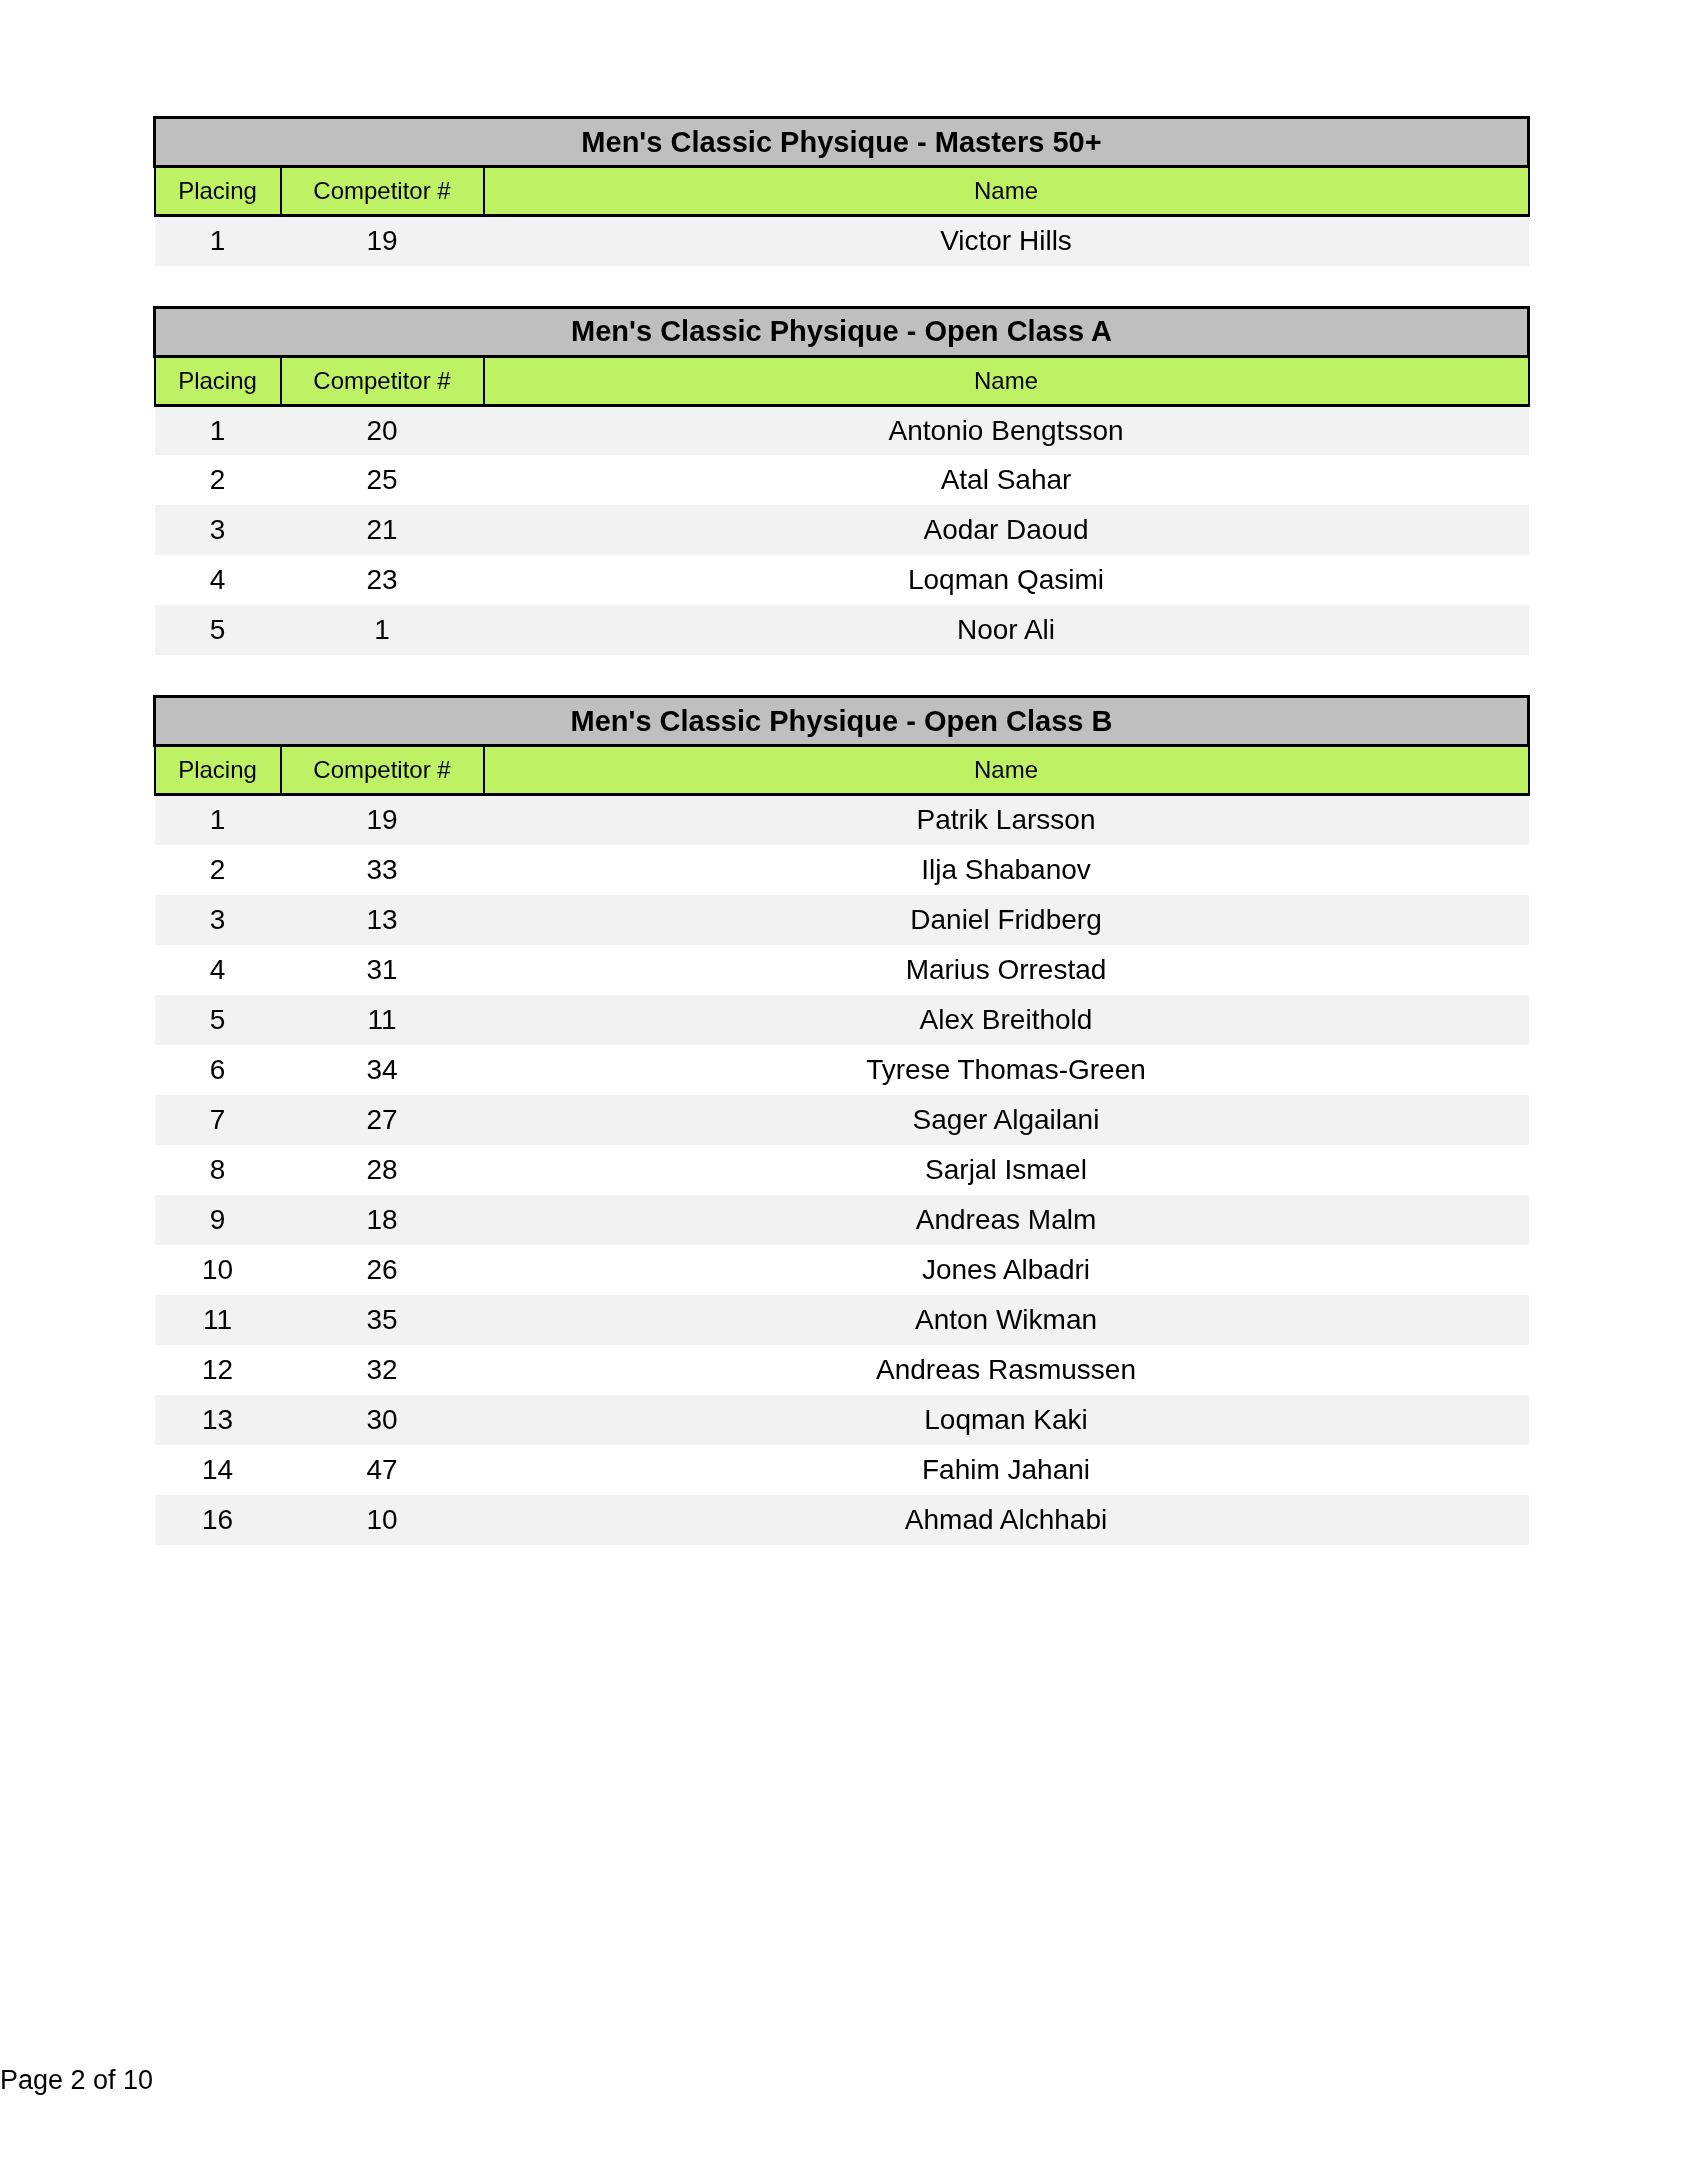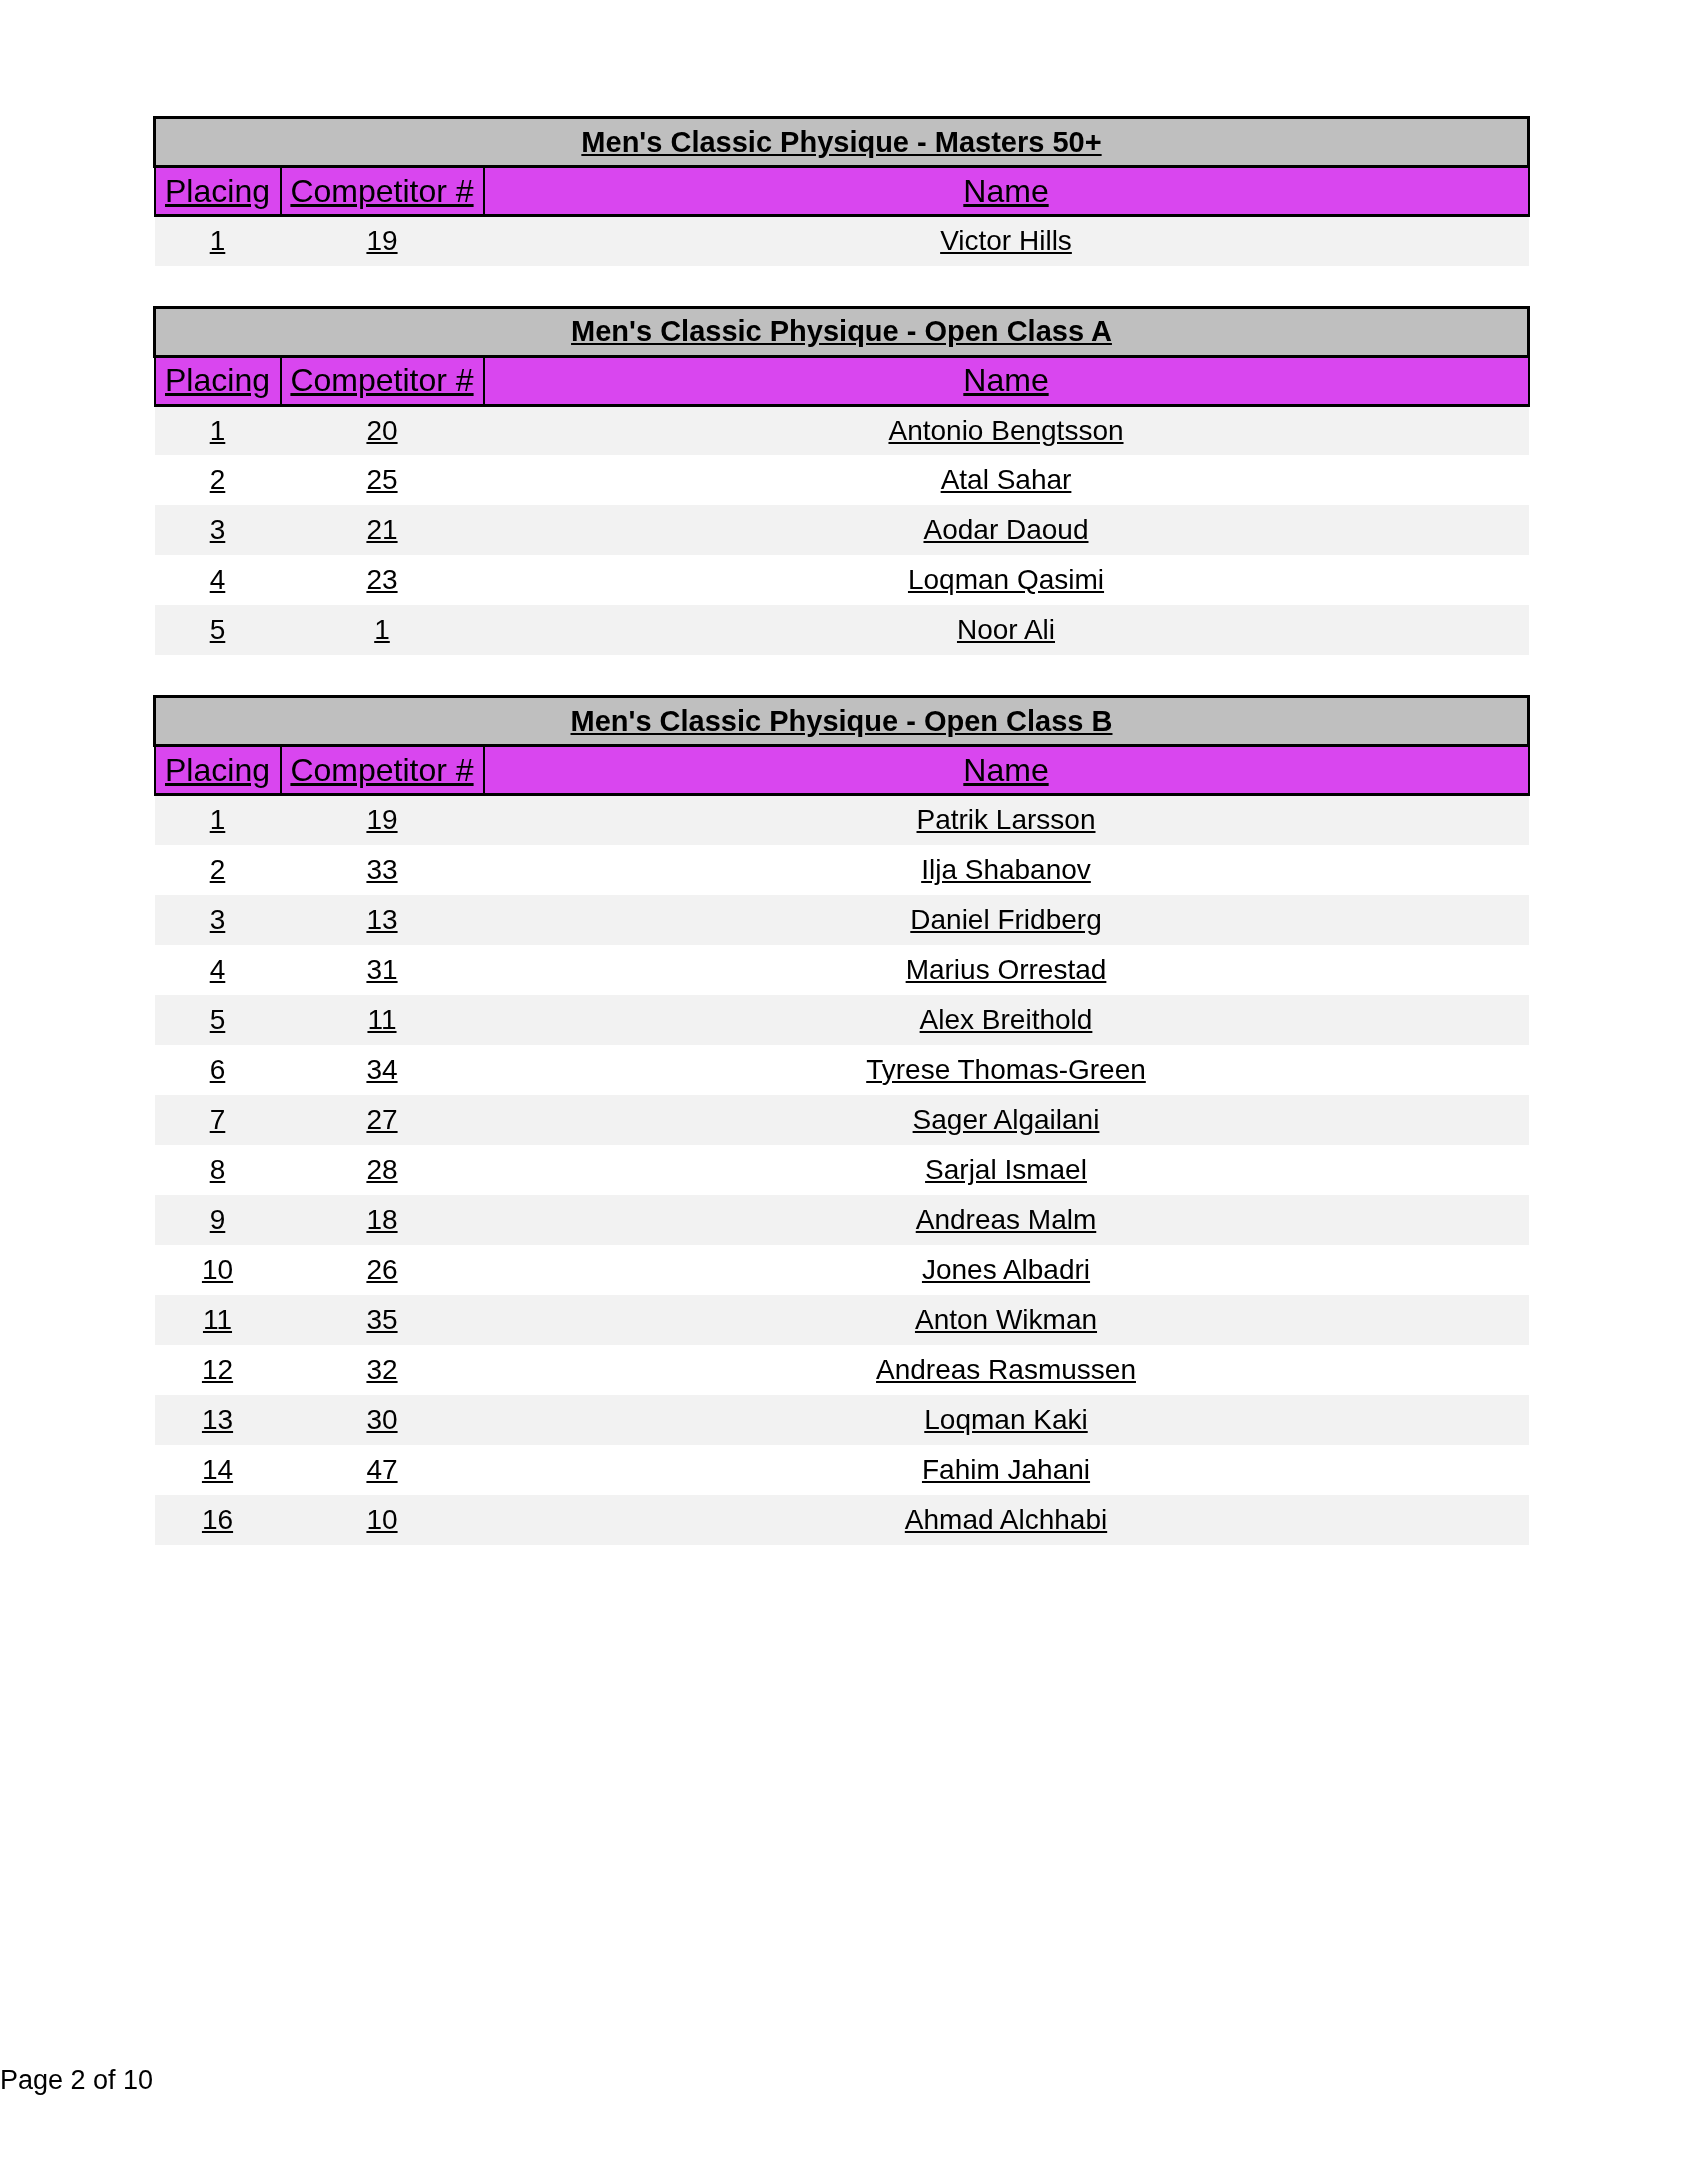--- a/index.html
+++ b/index.html
@@ -20,21 +20,20 @@
   }
   .page{
     position:absolute;left:0;top:0;
     width:1683px;height:2178px;
     background:var(--page-bg);
   }
   .tables{
     position:absolute;
     left:153px;top:116px;
     width:1377px;
-    text-decoration:underline;
   }
   table.results{
     width:100%;
     border-collapse:collapse;
     table-layout:fixed;
     margin-bottom:40px;
   }
   table.results th, table.results td{
     padding:0 6px;
     text-align:center;
@@ -43,25 +42,25 @@
     white-space:nowrap;
   }
   .title-cell{
     background:var(--title-bg);
     border:3px solid var(--border-color);
     font-weight:700;
     font-size:29px;
     height:49px;
   }
   .head-row th{
-    background:#d946ef;
+    background:#bef264;
     border:2px solid var(--border-color);
     border-bottom:3px solid var(--border-color);
     font-weight:400;
-    font-size:32px;
+    font-size:24px;
     height:49px;
   }
   table.results tbody td{
     font-size:28px;
     font-weight:400;
     height:50px;
     border:none;
   }
   table.results tbody tr:nth-child(odd) td{
     background:var(--stripe-bg);

